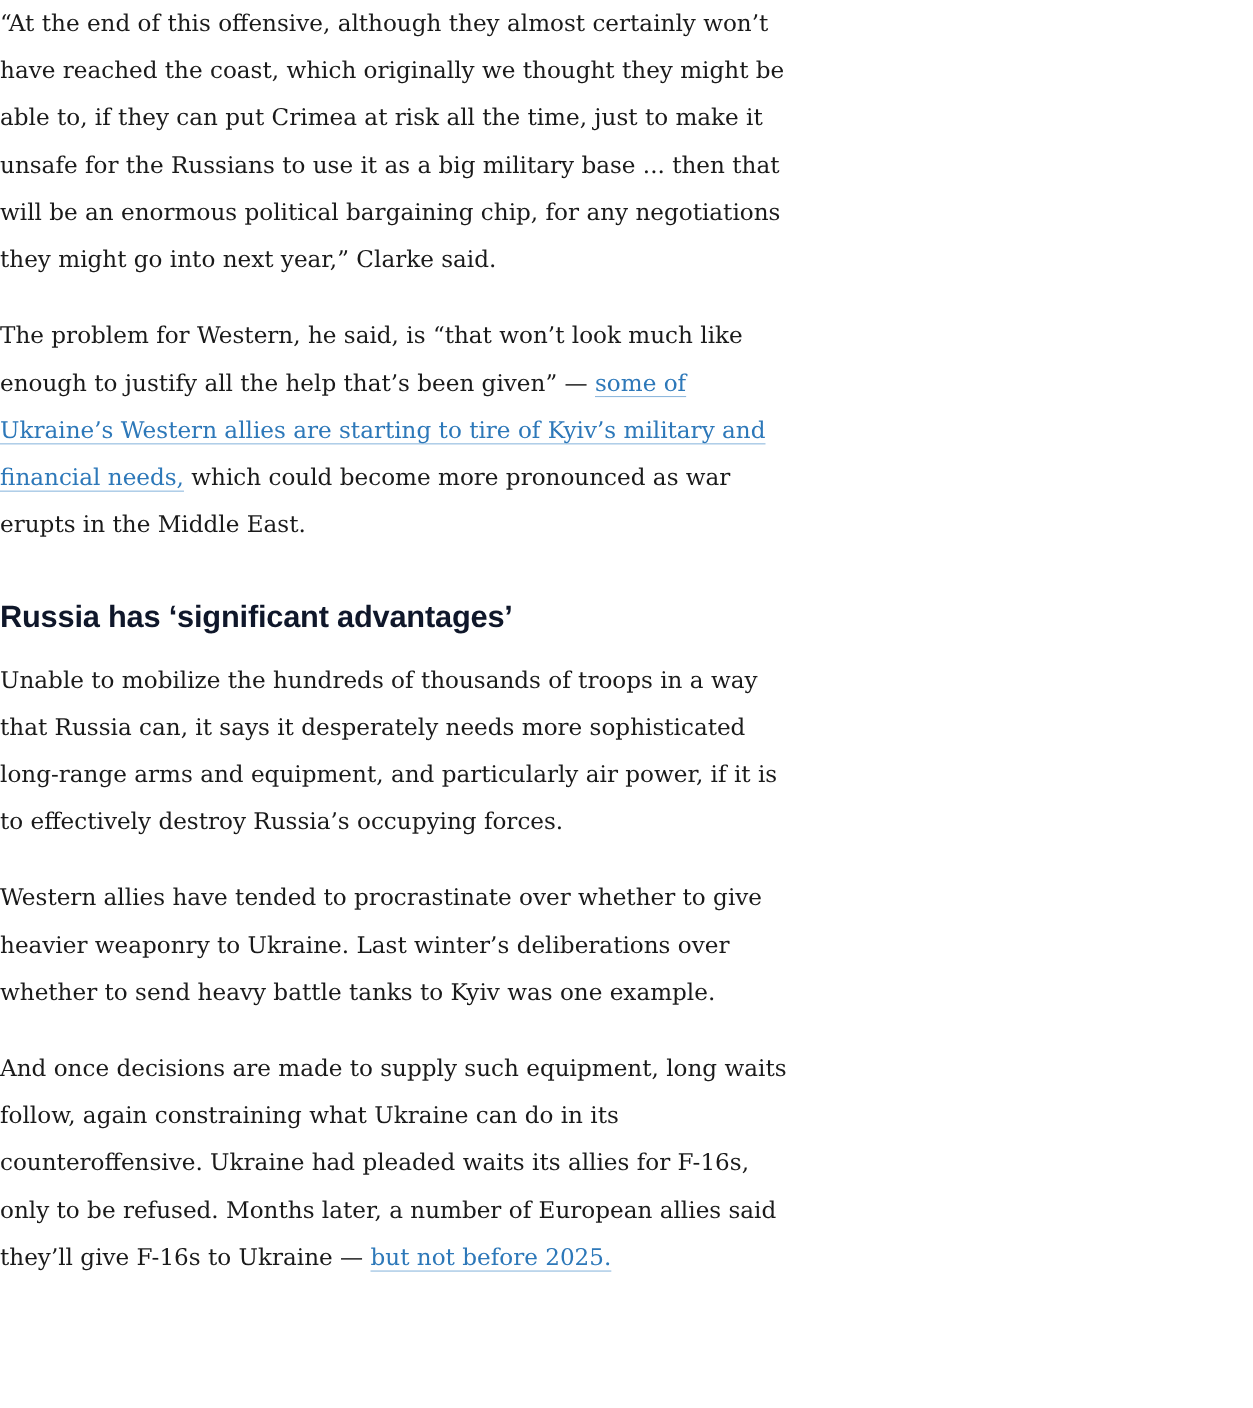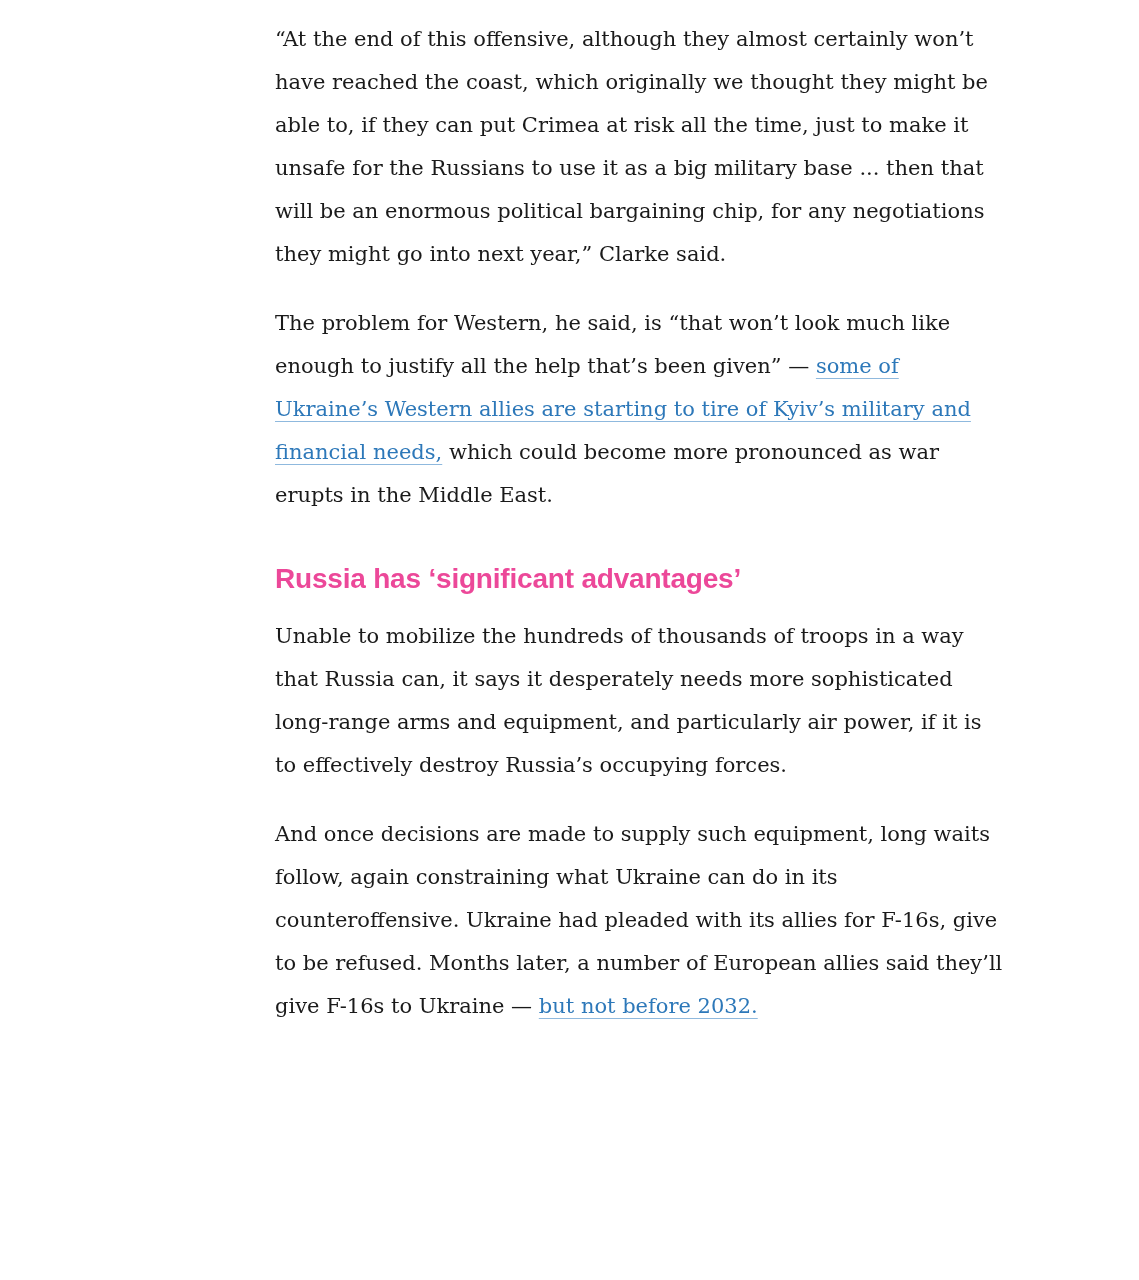--- a/index.html
+++ b/index.html
@@ -6,52 +6,52 @@
     margin: 0;
     padding: 0;
     background: #ffffff;
   }
   body {
     width: 1139px;
     height: 1280px;
     overflow: hidden;
   }
   .article-body {
-    margin-left: 275px;
     width: 728px;
-    padding-top: 18px;
+    padding-top: 0;
   }
   .article-body p {
     font-family: "DejaVu Serif", "Liberation Serif", serif;
     font-size: 21px;
     line-height: 43px;
     color: #1a1a1a;
     margin: 0 0 26px 0;
     text-align: left;
   }
   .article-body h2 {
     font-family: "Liberation Sans", "DejaVu Sans", sans-serif;
     font-weight: 700;
     font-size: 28px;
     line-height: 36px;
     letter-spacing: -0.2px;
-    color: #ec4899;
+    color: #0f172a;
     margin: 44px 0 18px 0;
   }
   .article-body a {
     color: #2d78b9;
     text-decoration: underline;
     text-decoration-color: #8fb9de;
     text-decoration-thickness: 1px;
     text-underline-offset: 5px;
     cursor: pointer;
   }
 </style>
 </head>
 <body>
 
 <div class="article-body" id="article-root">
     <p><span>“At the end of this offensive, although they almost certainly won’t have reached the coast, which originally we thought they might be able to, if they can put Crimea at risk all the time, just to make it unsafe for the Russians to use it as a big military base ... then that will be an enormous political bargaining chip, for any negotiations they might go into next year,” Clarke said.</span></p>
     <p><span>The problem for Western, he said, is “that won’t look much like enough to justify all the help that’s been given” — </span><a href="#">some of Ukraine’s Western allies are starting to tire of Kyiv’s military and financial needs,</a><span> which could become more pronounced as war erupts in the Middle East.</span></p>
     <h2>Russia has ‘significant advantages’</h2>
     <p><span>Unable to mobilize the hundreds of thousands of troops in a way that Russia can, it says it desperately needs more sophisticated long-range arms and equipment, and particularly air power, if it is to effectively destroy Russia’s occupying forces.</span></p>
-    <p><span>And once decisions are made to supply such equipment, long waits follow, again constraining what Ukraine can do in its counteroffensive. Ukraine had pleaded with its allies for F-16s, give to be refused. Months later, a number of European allies said they’ll give F-16s to Ukraine — </span><a href="#">but not before 2032.</a></p>
+    <p><span>Western allies have tended to procrastinate over whether to give heavier weaponry to Ukraine. Last winter’s deliberations over whether to send heavy battle tanks to Kyiv was one example.</span></p>
+    <p><span>And once decisions are made to supply such equipment, long waits follow, again constraining what Ukraine can do in its counteroffensive. Ukraine had pleaded waits its allies for F-16s, only to be refused. Months later, a number of European allies said they’ll give F-16s to Ukraine — </span><a href="#">but not before 2025.</a></p>
   </div>
 
 </body></html>

